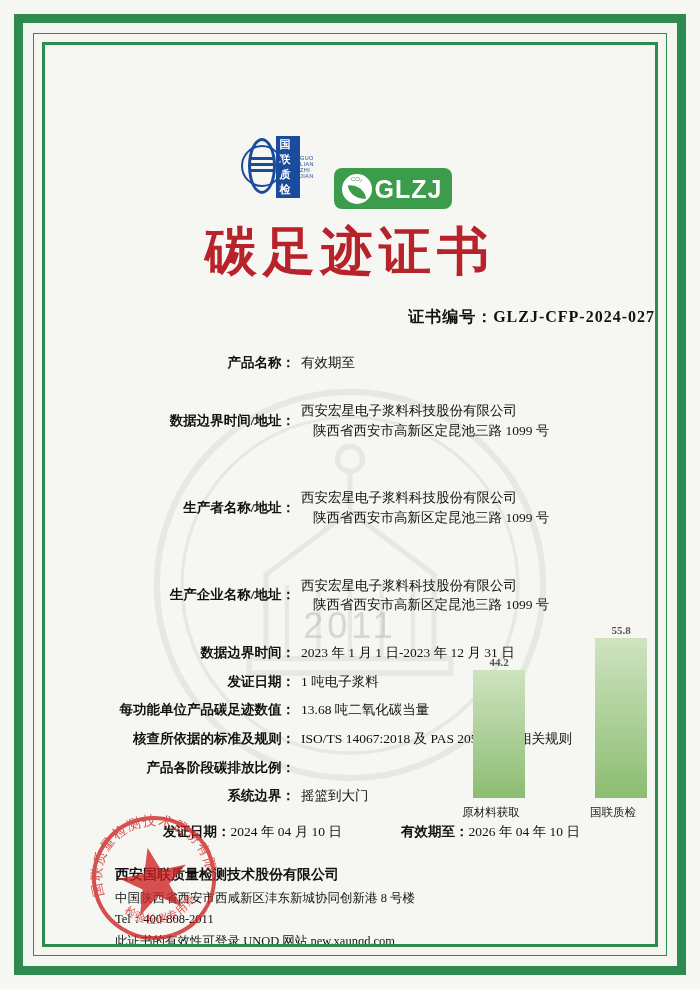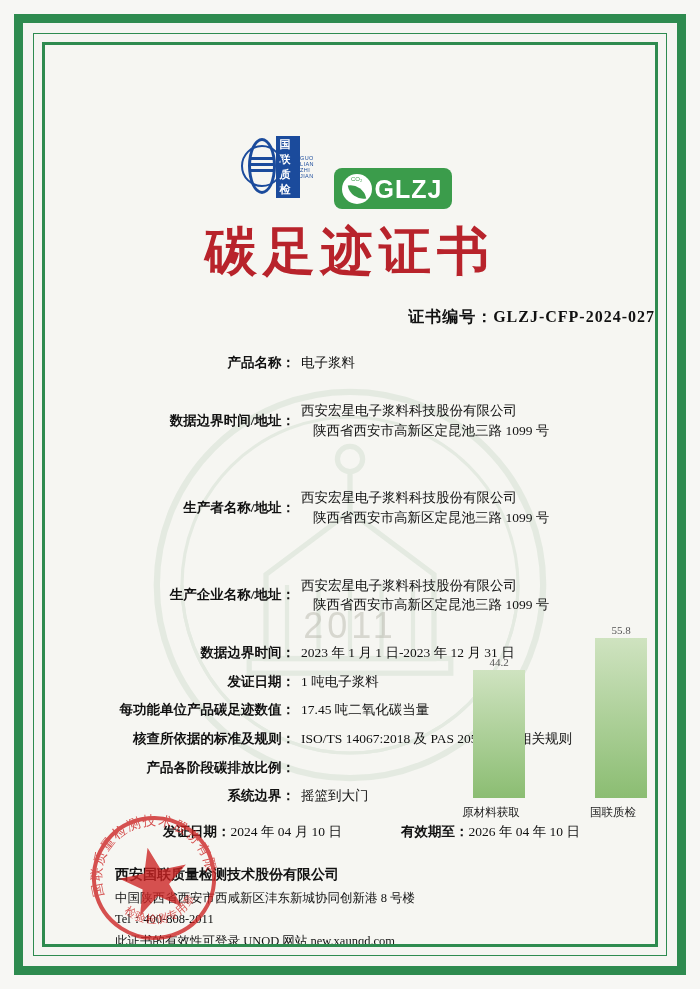--- a/index.html
+++ b/index.html
@@ -221,20 +221,21 @@
     left: 400px;
     top: 590px;
     width: 230px;
     height: 185px;
   }
   .bar-wrap {
     position: absolute;
     bottom: 22px;
     width: 72px;
     text-align: center;
+    font-weight: bold;
   }
   .bar {
     width: 52px;
     background: linear-gradient(to bottom, #cfe3c0, #8bbd72);
     margin: 0 auto;
   }
   .bar-val {
     font-size: 11px;
     color: #555;
     margin-bottom: 2px;
@@ -343,21 +344,21 @@
           <div class="title">碳足迹证书</div>
 
           <div class="cert-no">
             <span>证书编号：</span><span>GLZJ-CFP-2024-027</span>
           </div>
 
           <div class="fields">
 
             <div class="row">
               <div class="label">产品名称：</div>
-              <div class="value">电子浆料</div>
+              <div class="value">有效期至</div>
             </div>
 
             <div class="row">
               <div class="label">数据边界时间/地址：</div>
               <div class="value">
                 <span>西安宏星电子浆料科技股份有限公司</span>
                 <span class="sub">陕西省西安市高新区定昆池三路 1099 号</span>
               </div>
             </div>
 
@@ -382,21 +383,21 @@
               <div class="value">2023 年 1 月 1 日-2023 年 12 月 31 日</div>
             </div>
 
             <div class="row">
               <div class="label">发证日期：</div>
               <div class="value">1 吨电子浆料</div>
             </div>
 
             <div class="row">
               <div class="label">每功能单位产品碳足迹数值：</div>
-              <div class="value">17.45 吨二氧化碳当量</div>
+              <div class="value">13.68 吨二氧化碳当量</div>
             </div>
 
             <div class="row">
               <div class="label">核查所依据的标准及规则：</div>
               <div class="value">ISO/TS 14067:2018 及 PAS 2050:2011 相关规则</div>
             </div>
 
             <div class="row">
               <div class="label">产品各阶段碳排放比例：</div>
               <div class="value"></div>

